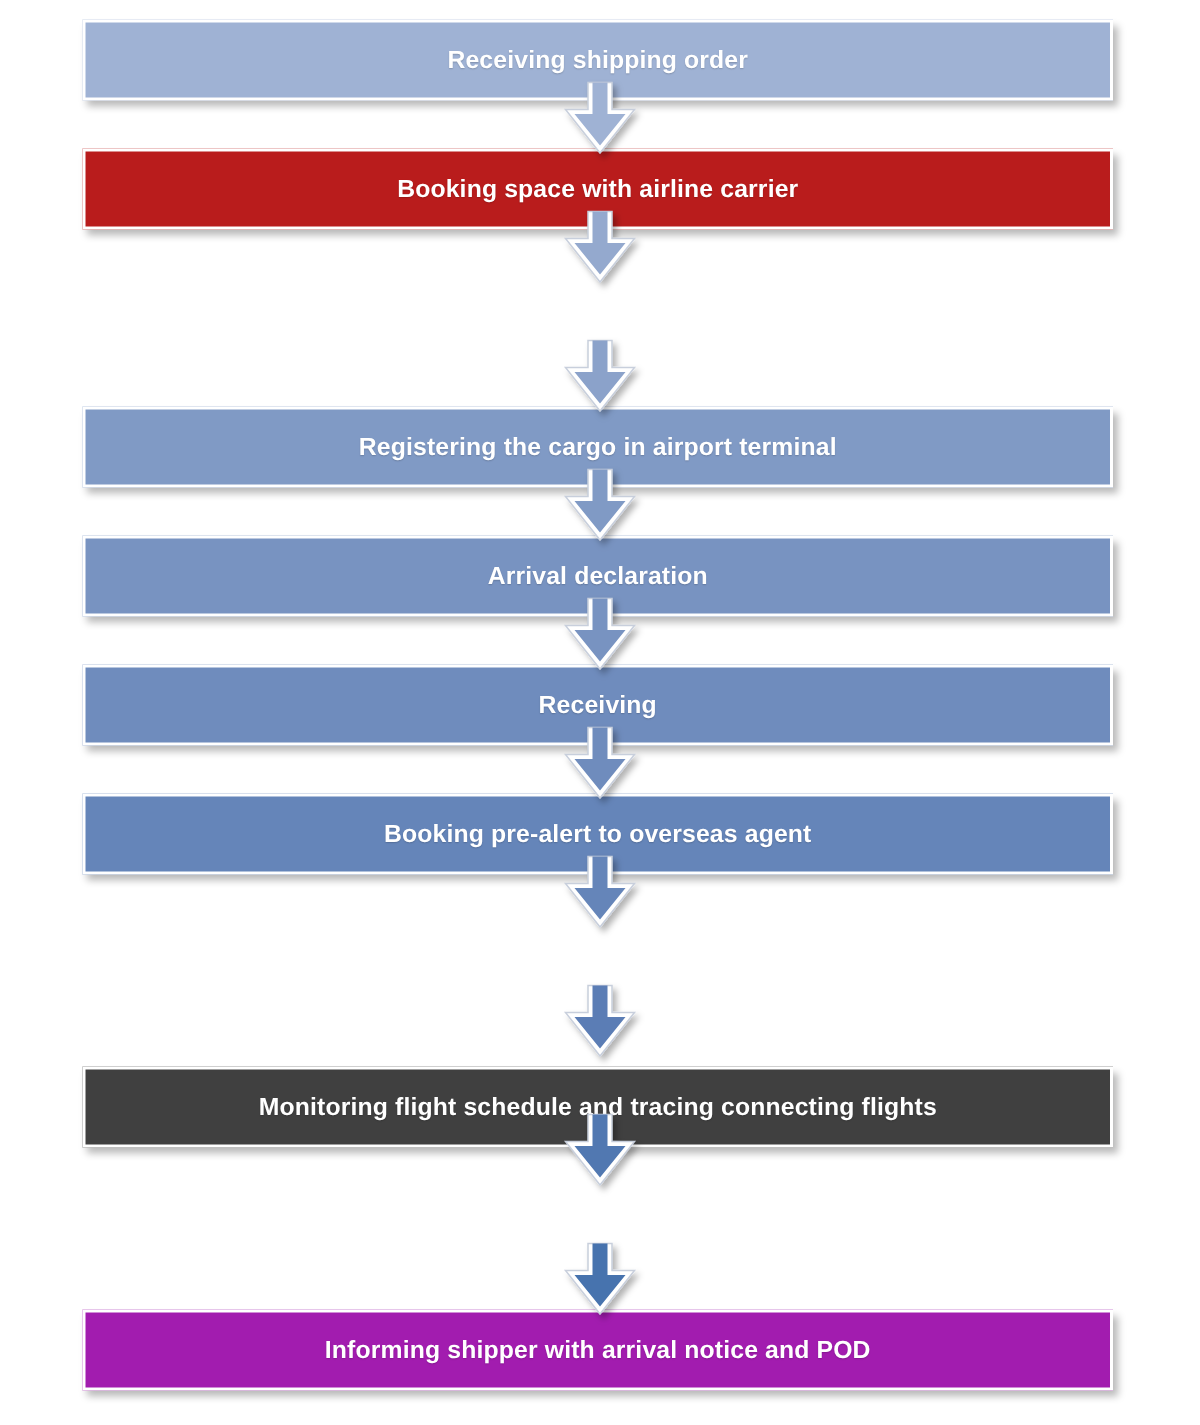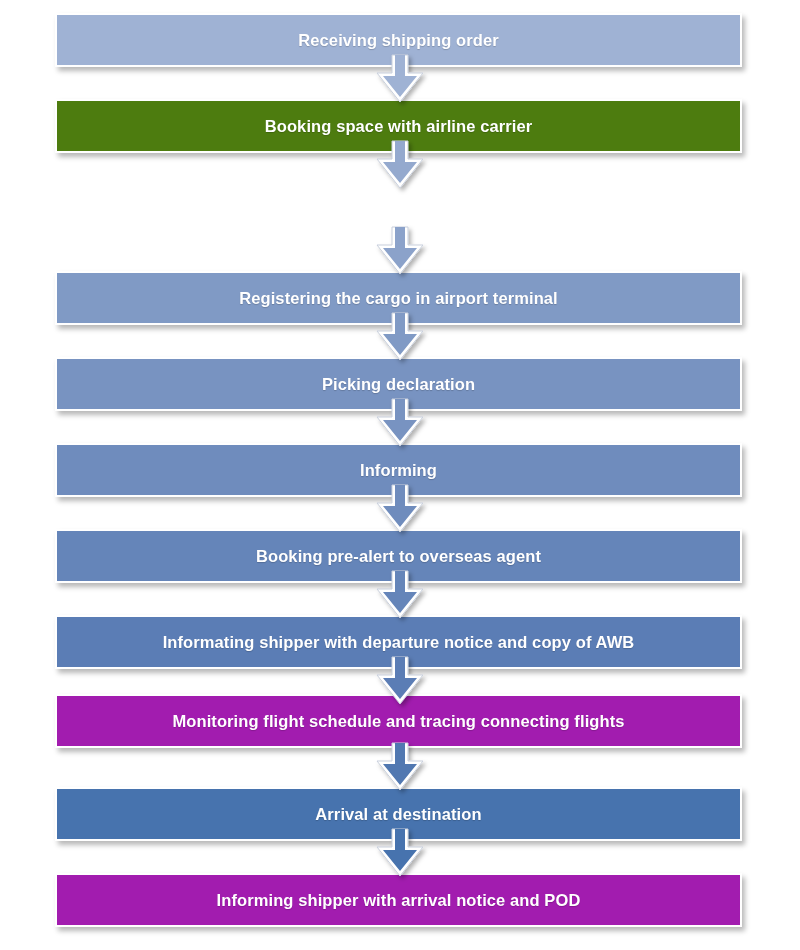--- a/index.html
+++ b/index.html
@@ -176,40 +176,34 @@
             <feDropShadow dx="2.5" dy="3" stdDeviation="2" flood-color="#000000" flood-opacity="0.30"></feDropShadow>
           </filter>
         </defs>
         <polygon points="20,-2 20,16 5,16 28,45 51,16 36,16 36,-2" fill="#ffffff" stroke="#c8cfdc" stroke-width="1" filter="url(#shadow-10)"></polygon>
         <polygon points="23,-2 23,19 11,19 28,40 45,19 33,19 33,-2" fill="#4773AE"></polygon>
       </svg>
     </div>
     <div class="step" style="top: 13px; left: 55px; width: 687px; height: 54px; background: rgb(159, 178, 212);">
       <span class="step-label">Receiving shipping order</span>
     </div>
-    <div class="step" style="top: 99px; left: 55px; width: 687px; height: 54px; background: #4d7c0f;">
+    <div class="step" style="top: 99px; left: 55px; width: 687px; height: 54px; background: #b91c1c;">
       <span class="step-label">Booking space with airline carrier</span>
     </div>
     <div class="step" style="top: 271px; left: 55px; width: 687px; height: 54px; background: rgb(128, 154, 197); align-items: center;">
       <span class="step-label">Registering the cargo in airport terminal</span>
     </div>
     <div class="step" style="top: 357px; left: 55px; width: 687px; height: 54px; background: rgb(120, 147, 193);">
-      <span class="step-label">Picking declaration</span>
+      <span class="step-label">Arrival declaration</span>
     </div>
     <div class="step" style="top: 443px; left: 55px; width: 687px; height: 54px; background: rgb(111, 140, 189);">
-      <span class="step-label">Informing</span>
+      <span class="step-label">Receiving</span>
     </div>
     <div class="step" style="top: 529px; left: 55px; width: 687px; height: 54px; background: rgb(101, 133, 185);">
       <span class="step-label">Booking pre-alert to overseas agent</span>
     </div>
-    <div class="step" style="top: 615px; left: 55px; width: 687px; height: 54px; background: rgb(91, 125, 181);">
-      <span class="step-label">Informating shipper with departure notice and copy of AWB</span>
-    </div>
-    <div class="step" style="top: 694px; left: 55px; width: 687px; height: 54px; background: #a21caf;">
+    <div class="step" style="top: 711px; left: 55px; width: 687px; height: 54px; background: #404040;">
       <span class="step-label">Monitoring flight schedule and tracing connecting flights</span>
-    </div>
-    <div class="step" style="top: 787px; left: 55px; width: 687px; height: 54px; background: rgb(71, 115, 174);">
-      <span class="step-label">Arrival at destination</span>
     </div>
     <div class="step" style="top: 873px; left: 55px; width: 687px; height: 54px; background: #a21caf;">
       <span class="step-label">Informing shipper with arrival notice and POD</span>
     </div>
   </div>
 
 </body></html>

